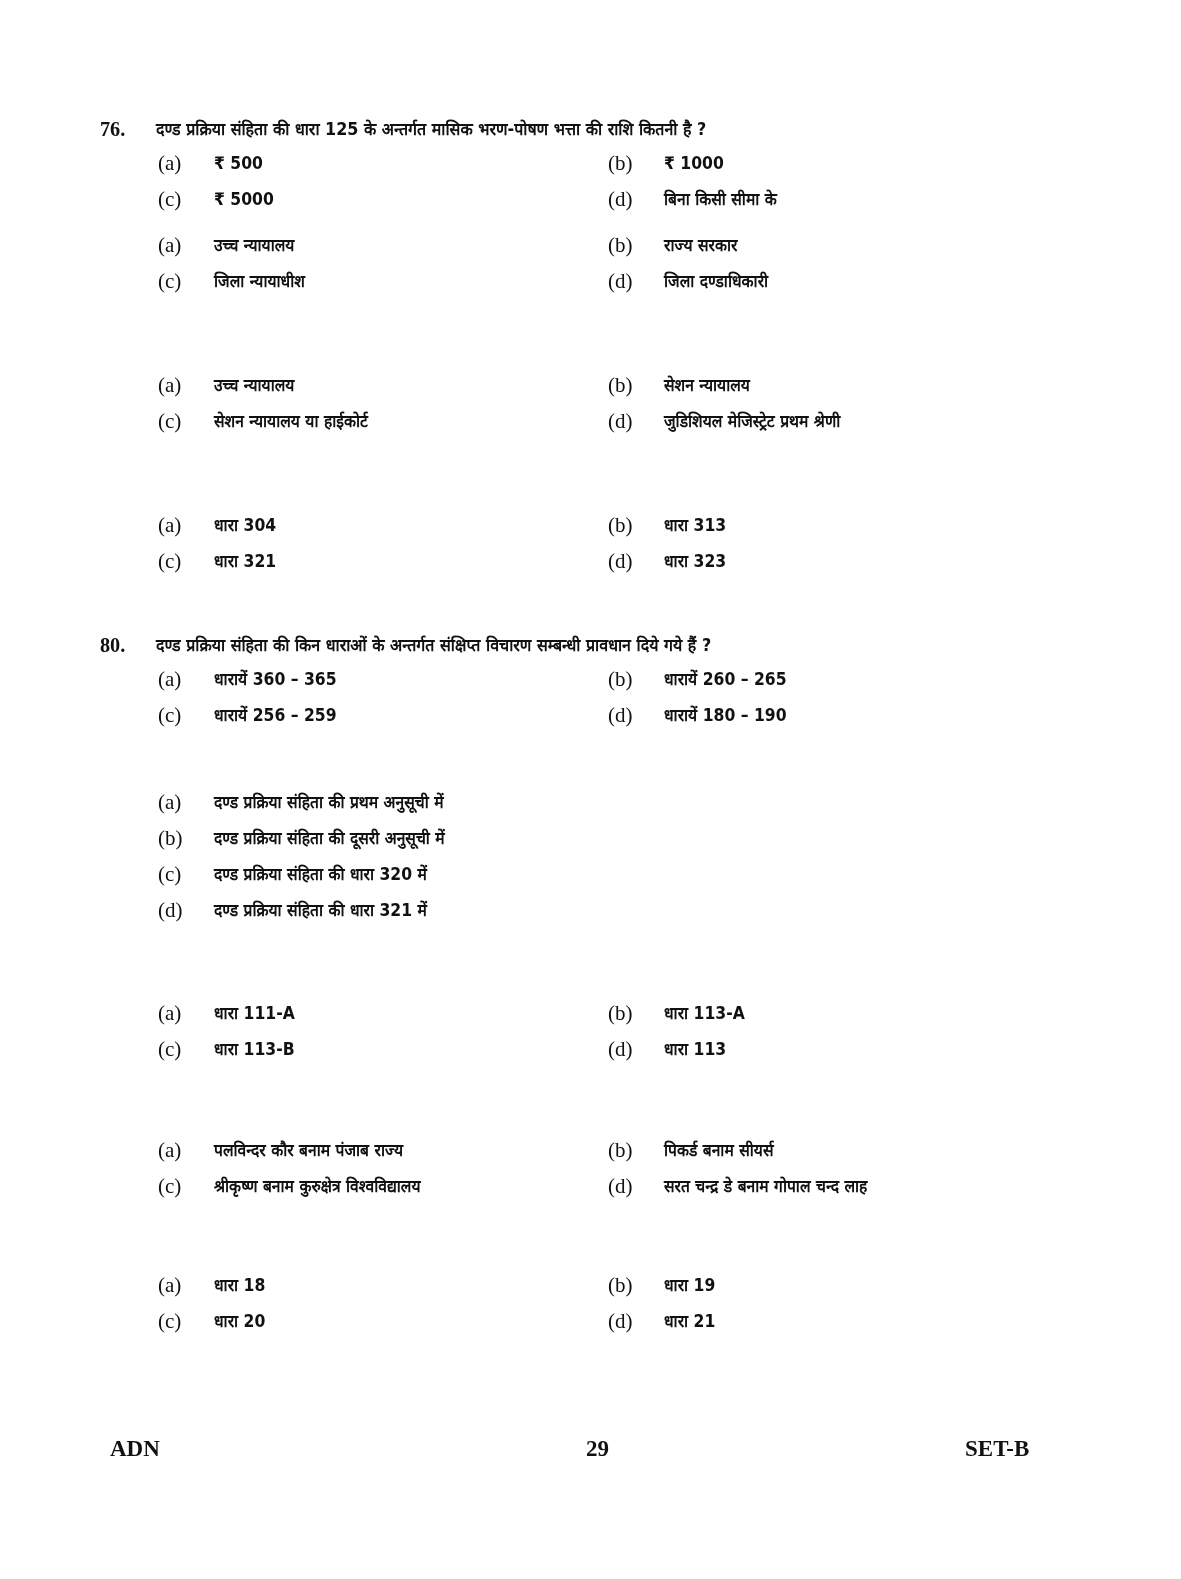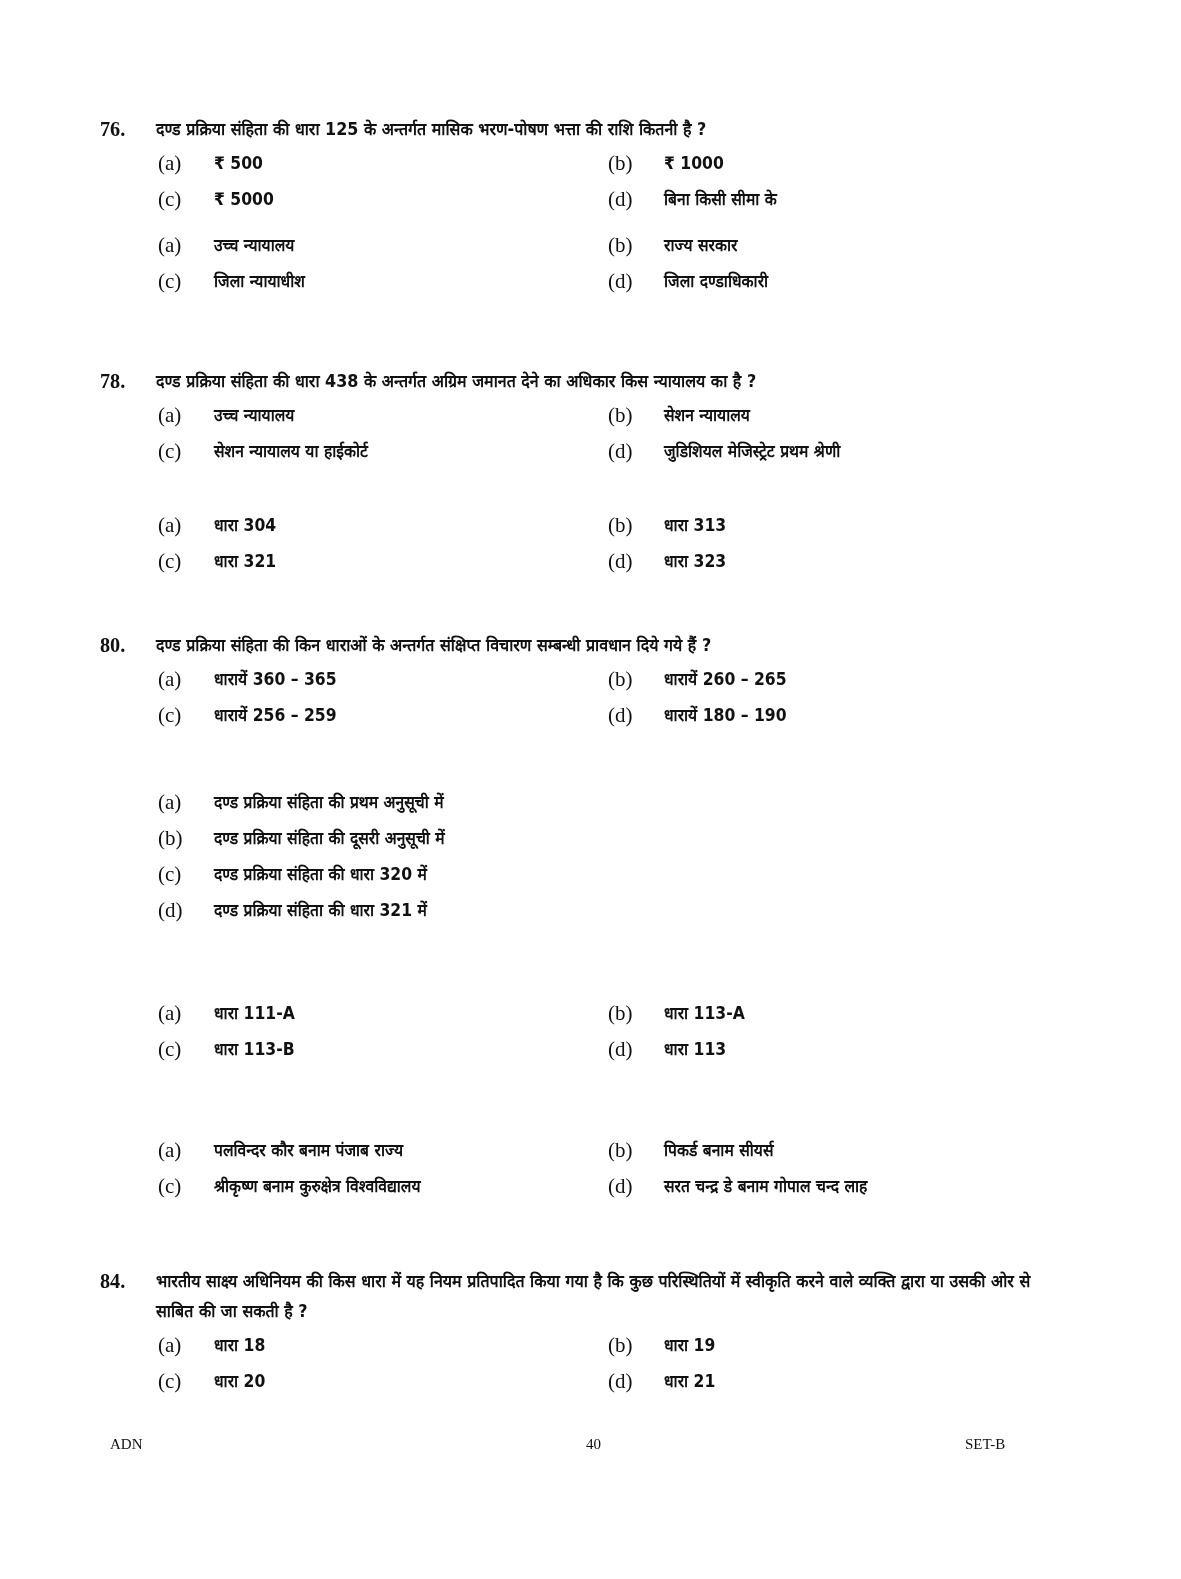--- a/index.html
+++ b/index.html
@@ -29,21 +29,21 @@
   .opt-label {
     width: 56px; flex: 0 0 56px;
     font-size: 21px; line-height: 30px;
   }
   .opt-text {
     font-family: "DejaVu Sans", sans-serif;
     font-size: 17px; line-height: 30px; font-weight: bold;
     white-space: nowrap;
     transform: scaleX(0.92); transform-origin: left;
   }
-  .footer { position: absolute; top: 1436px; font-weight: normal; font-size: 15px; }
+  .footer { position: absolute; top: 1436px; font-weight: bold; font-size: 23px; }
   .footer.left { left: 110px; }
   .footer.center { left: 586px; }
   .footer.right { left: 965px; }
 </style>
 </head>
 <body>
 
 <div class="page">
 
   <div class="q" style="top:114px">
@@ -86,24 +86,20 @@
           <span class="opt-text">जिला न्यायाधीश</span>
         </div>
       <div class="opt">
           <span class="opt-label">(d)</span>
           <span class="opt-text">जिला दण्डाधिकारी</span>
         </div>
     </div>
   </div>
 
   <div class="q" style="top:366px">
-    <div class="q-head">
-      <span class="q-num">78.</span>
-      <span class="q-text">दण्ड प्रक्रिया संहिता की धारा 438 के अन्तर्गत अग्रिम जमानत देने का अधिकार किस न्यायालय का है ?</span>
-    </div>
     <div class="opts">
       <div class="opt">
           <span class="opt-label">(a)</span>
           <span class="opt-text">उच्च न्यायालय</span>
         </div>
       <div class="opt">
           <span class="opt-label">(b)</span>
           <span class="opt-text">सेशन न्यायालय</span>
         </div>
       <div class="opt">
@@ -220,24 +216,20 @@
           <span class="opt-text">श्रीकृष्ण बनाम कुरुक्षेत्र विश्वविद्यालय</span>
         </div>
       <div class="opt">
           <span class="opt-label">(d)</span>
           <span class="opt-text">सरत चन्द्र डे बनाम गोपाल चन्द लाह</span>
         </div>
     </div>
   </div>
 
   <div class="q" style="top:1266px">
-    <div class="q-head">
-      <span class="q-num">84.</span>
-      <span class="q-text wrap">भारतीय साक्ष्य अधिनियम की किस धारा में यह नियम प्रतिपादित किया गया है कि कुछ परिस्थितियों में स्वीकृति करने वाले व्यक्ति द्वारा या उसकी ओर से साबित की जा सकती है ?</span>
-    </div>
     <div class="opts">
       <div class="opt">
           <span class="opt-label">(a)</span>
           <span class="opt-text">धारा 18</span>
         </div>
       <div class="opt">
           <span class="opt-label">(b)</span>
           <span class="opt-text">धारा 19</span>
         </div>
       <div class="opt">
@@ -245,15 +237,15 @@
           <span class="opt-text">धारा 20</span>
         </div>
       <div class="opt">
           <span class="opt-label">(d)</span>
           <span class="opt-text">धारा 21</span>
         </div>
     </div>
   </div>
 
   <div class="footer left">ADN</div>
-  <div class="footer center">40</div>
+  <div class="footer center">29</div>
   <div class="footer right">SET-B</div>
 </div>
 
 </body></html>

